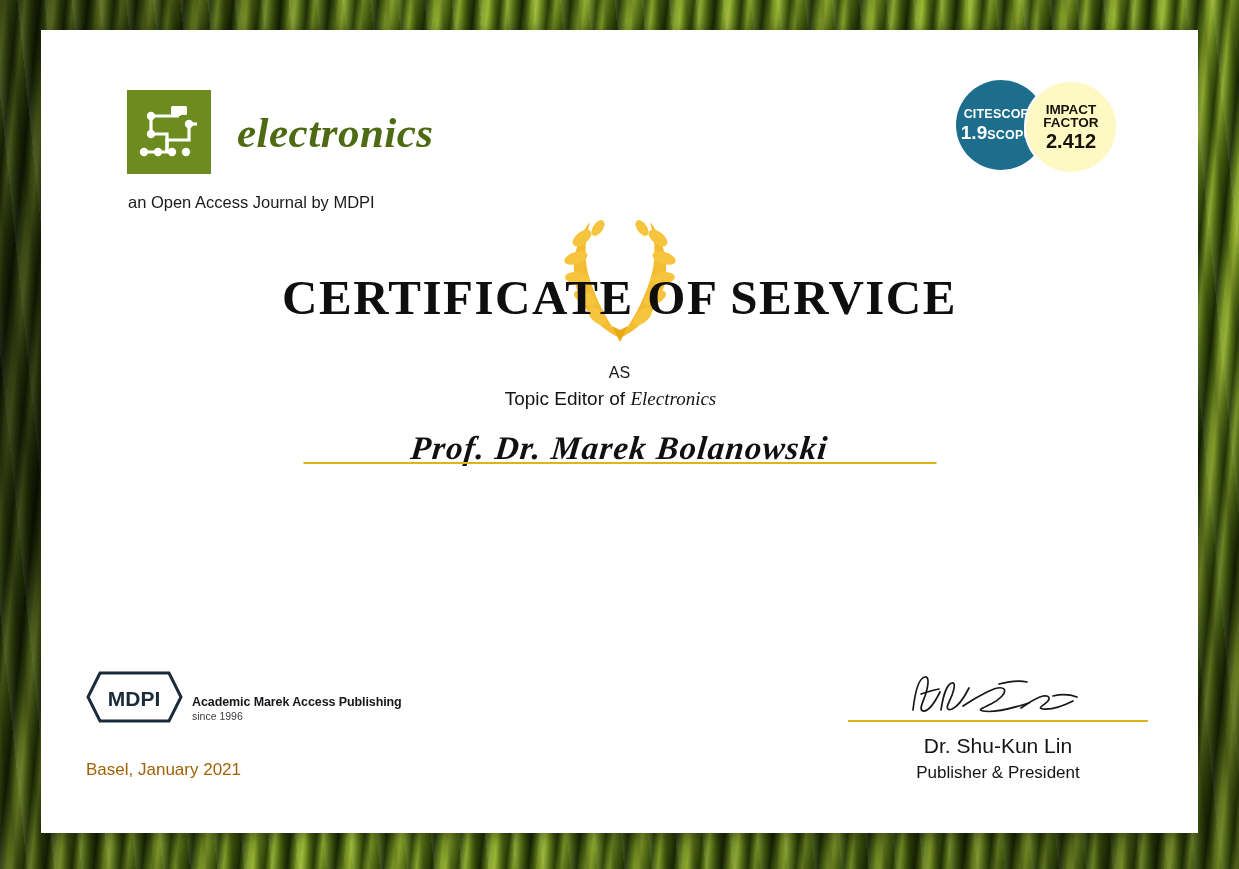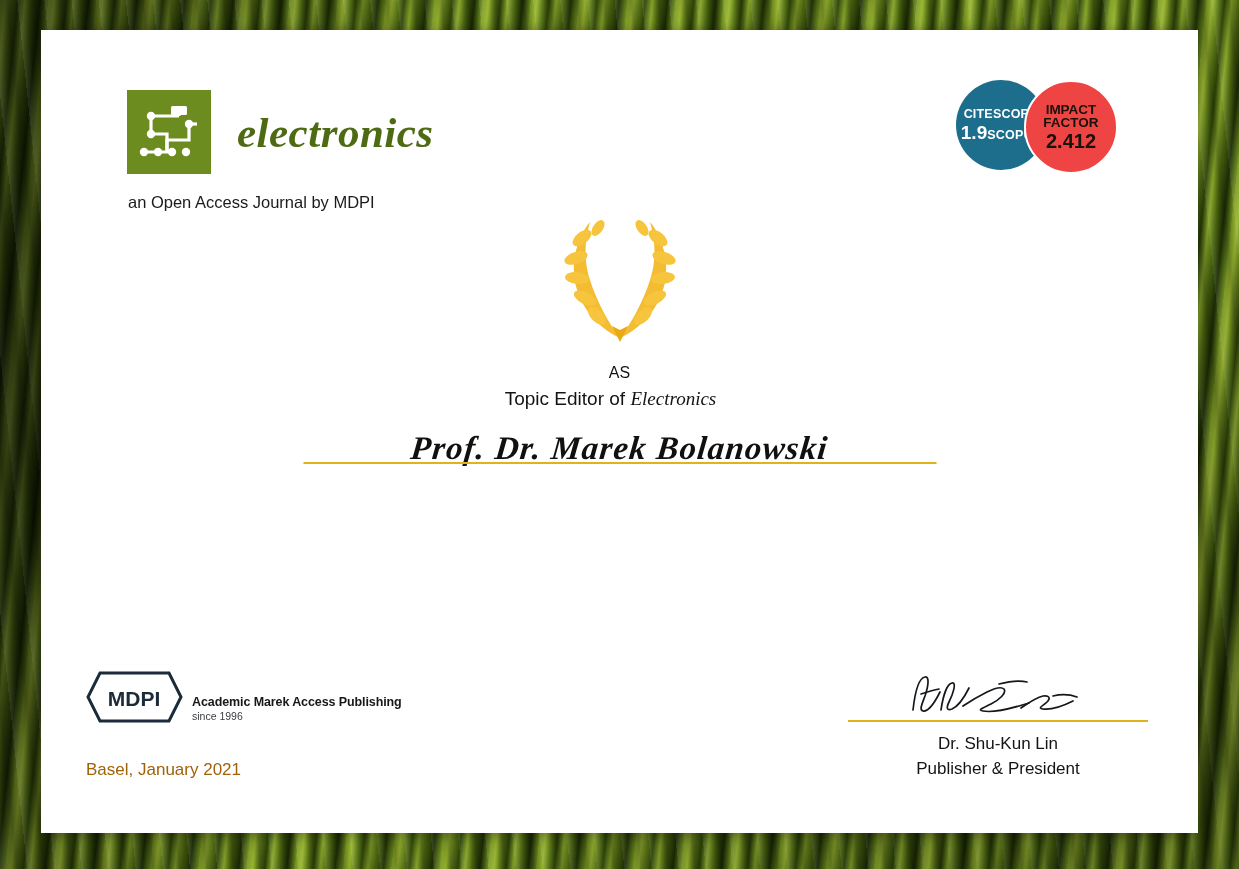--- a/index.html
+++ b/index.html
@@ -112,21 +112,21 @@
   .badge-citescore {
     left: 0;
     background: #1c6e8c;
     color: #ffffff;
   }
   .badge-citescore .l1 { font-size: 12.5px; font-weight: bold; letter-spacing: .2px; }
   .badge-citescore .l2 { font-size: 19px; font-weight: bold; margin-top: 2px; }
   .badge-citescore .l2 small { font-size: 12.5px; letter-spacing: .2px; }
   .badge-impact {
     left: 68px;
-    background: #ef4444;
+    background: #fef9c3;
     color: #17120a;
     border: 2px solid #ffffff;
   }
   .badge-impact .l1 { font-size: 13.5px; font-weight: bold; }
   .badge-impact .l2 { font-size: 13.5px; font-weight: bold; }
   .badge-impact .l3 { font-size: 20px; font-weight: bold; margin-top: 1px; }
 
   
   .wreath {
     position: absolute;
@@ -254,21 +254,21 @@
     height: 48px;
   }
   .signature-rule {
     width: 300px;
     height: 2px;
     background: #e0b21c;
     margin: 2px auto 0;
   }
   .signer-name {
     margin-top: 12px;
-    font-size: 17px;
+    font-size: 21px;
     color: #141414;
   }
   .signer-role {
     margin-top: 5px;
     font-size: 17px;
     color: #141414;
   }
 </style>
 </head>
 <body>
@@ -337,20 +337,21 @@
           <ellipse cx="123" cy="72" rx="12" ry="6" transform="rotate(-6 123 72)"></ellipse>
           <ellipse cx="115" cy="92" rx="12" ry="6" transform="rotate(-26 115 92)"></ellipse>
           <ellipse cx="103" cy="110" rx="11" ry="6" transform="rotate(-44 103 110)"></ellipse>
           <ellipse cx="58" cy="22" rx="9" ry="5" transform="rotate(-55 58 22)"></ellipse>
           <ellipse cx="102" cy="22" rx="9" ry="5" transform="rotate(55 102 22)"></ellipse>
         </g>
         <path d="M80 136 L72 120 L80 124 L88 120 Z" fill="#e8a912"></path>
       </svg>
     </div>
 
+    <div class="cert-title">CERTIFICATE OF SERVICE</div>
 
     <div class="as-line">AS</div>
 
     <div class="role-line">
       <span>Topic Editor of</span>
       <em>Electronics</em>
     </div>
 
     <div class="recipient">Prof. Dr. Marek Bolanowski</div>
     <div class="recipient-rule"></div>

